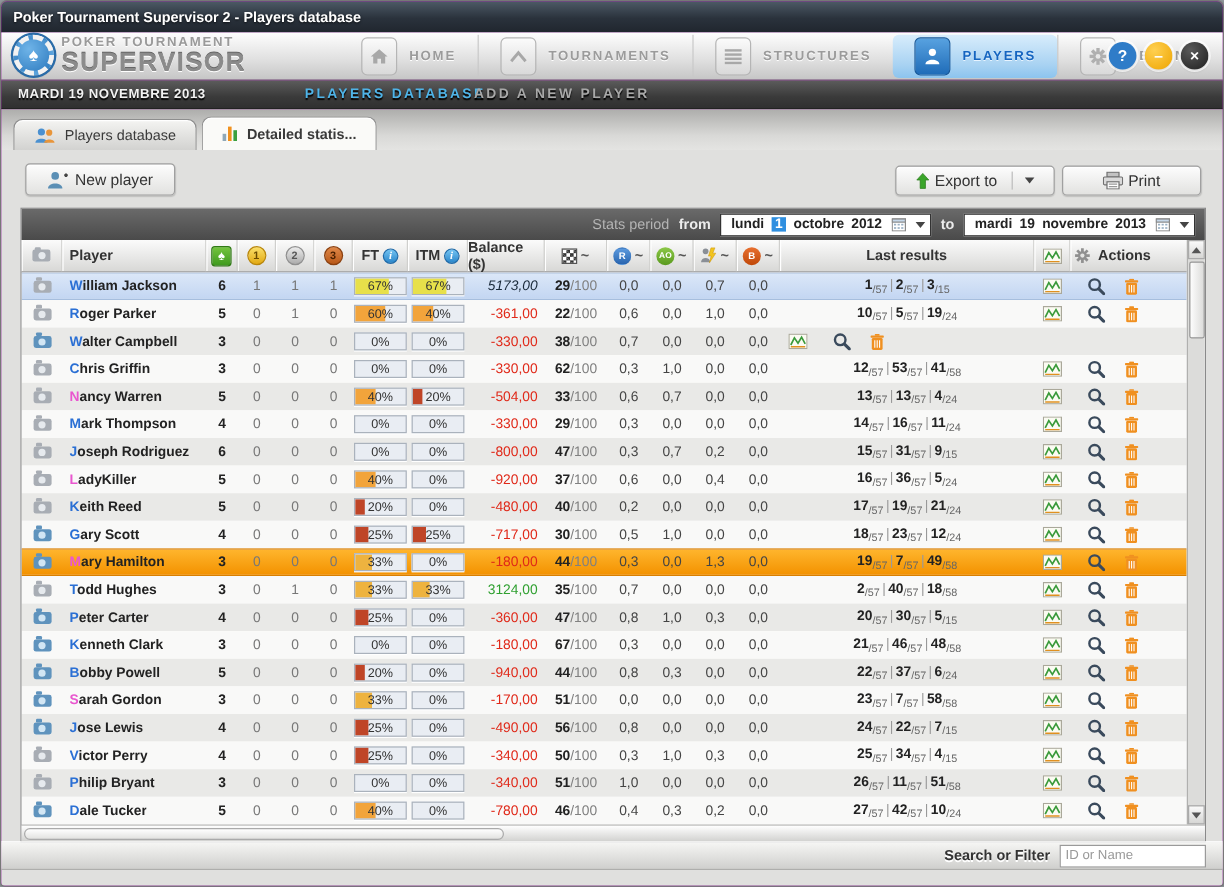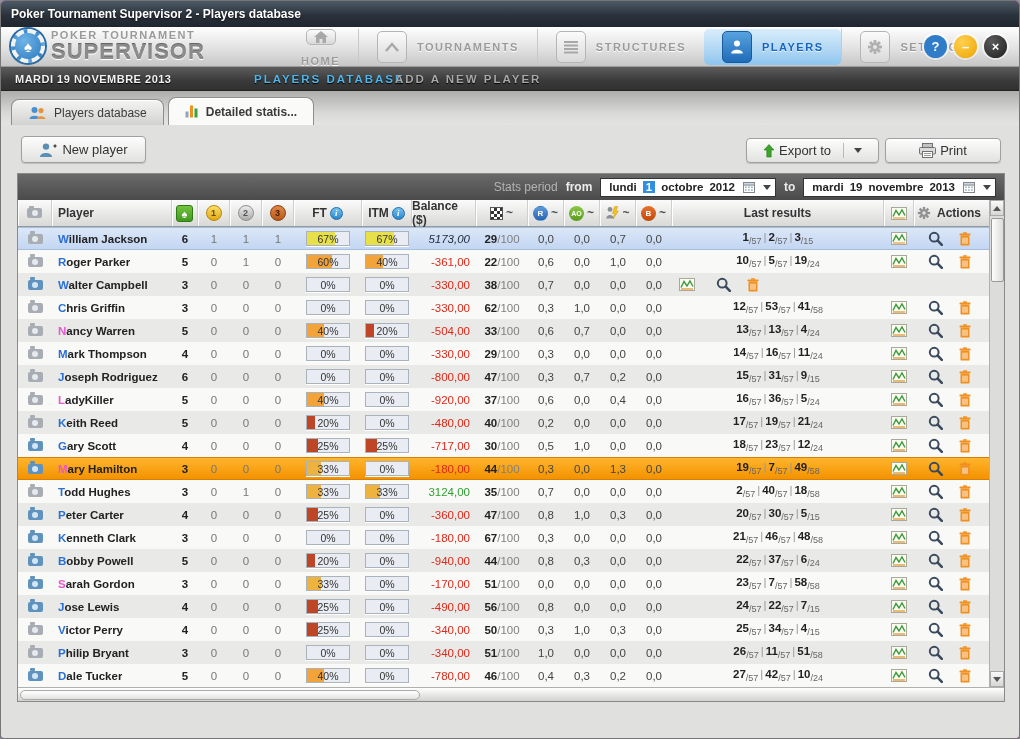--- a/index.html
+++ b/index.html
@@ -25,21 +25,21 @@
           display:flex; align-items:center; justify-content:center;
           color:#fff; font-size:15px; line-height:1; }
   .logo-text { display:flex; flex-direction:column; line-height:1; }
   .logo-line1 { font-size:11px; font-weight:bold; letter-spacing:1.5px; color:#9a9a9a;
                 text-shadow:0 1px 0 #fff; }
   .logo-line2 { font-size:22px; font-weight:bold; letter-spacing:1px; color:#8b8b8b;
                 text-shadow:0 1px 0 #fff, 0 -1px 0 #666; }
   .nav { position:absolute; left:282px; top:0; height:40px; display:flex; align-items:center; }
   .nav-item { display:flex; align-items:center; gap:10px; height:36px; padding:0 18px;
               border-left:1px solid #c9c9c9; cursor:pointer; }
-  .nav-item:first-child { border-left:none;flex-direction:column; }
+  .nav-item:first-child { border-left:none; }
   .nav-icon { width:30px; height:32px; border-radius:5px;
               background:linear-gradient(#fbfbfb,#d9d9d9); border:1px solid #b5b5b5;
               display:flex; align-items:center; justify-content:center; }
   .nav-label { font-size:11px; font-weight:bold; letter-spacing:1.5px; color:#9b9b9b;
                text-shadow:0 1px 0 #fff; }
   .nav-item.active { background:linear-gradient(#d8edfc,#a8d2f2 70%,#8cc4ee);
                      border-radius:5px; border-left:none; }
   .nav-item.active .nav-icon { background:linear-gradient(#58a2e0,#1f6cb8);
                                border-color:#1a5a9a; }
   .nav-item.active .nav-label { color:#1565c0; text-shadow:0 1px 0 #e8f4ff; }
@@ -118,21 +118,21 @@
   .trow.zebra-b { background:#f9f9f8; }
   .trow.selected-blue { background:linear-gradient(#dbe7f8,#c3d6f2);
                         border-top:1px solid #a6bede; border-bottom:1px solid #a6bede; }
   .trow.selected-orange { background:linear-gradient(#ffb52d,#f39200);
                           border-top:1px solid #d97f00; border-bottom:1px solid #d97f00; }
   .td { display:flex; align-items:center; justify-content:center; height:100%; }
 
   
   .col-cam{width:34px;} .col-player{width:120px; justify-content:flex-start; padding-left:6px;}
   .col-games{width:26px;} .col-m{width:32px;}
-  .col-ft{width:68px;justify-content:center;} .col-itm{width:50px;}
+  .col-ft{width:46px;justify-content:center;} .col-itm{width:50px;}
   .col-bal{width:64px; justify-content:flex-end; padding-right:6px;}
   .col-rank{width:52px;} .col-stat{width:36px;}
   .col-last{width:212px;} .col-graph{width:30px;} .col-actions{width:70px; gap:16px;}
 
   .p-name { font-weight:bold; color:#222; white-space:nowrap; overflow:hidden; }
   .c-bold { font-weight:bold; color:#222; }
   .c-dim { color:#777; }
 
   
   .cam { display:inline-block; width:15px; height:10px; border-radius:2px;
@@ -1850,14 +1850,18 @@
           <div class="vs-btn vs-up"></div>
           <div class="vs-thumb"></div>
           <div class="vs-btn vs-down"></div>
         </div>
       </div>
       <div class="hscroll">
         <div class="hs-thumb"></div>
       </div>
     </div>
 
+    <div class="searchbar">
+      <span class="search-label">Search or Filter</span>
+      <input class="search-input" type="text" placeholder="ID or Name" style="">
+    </div>
   </div>
 </div>
 
 </body></html>

